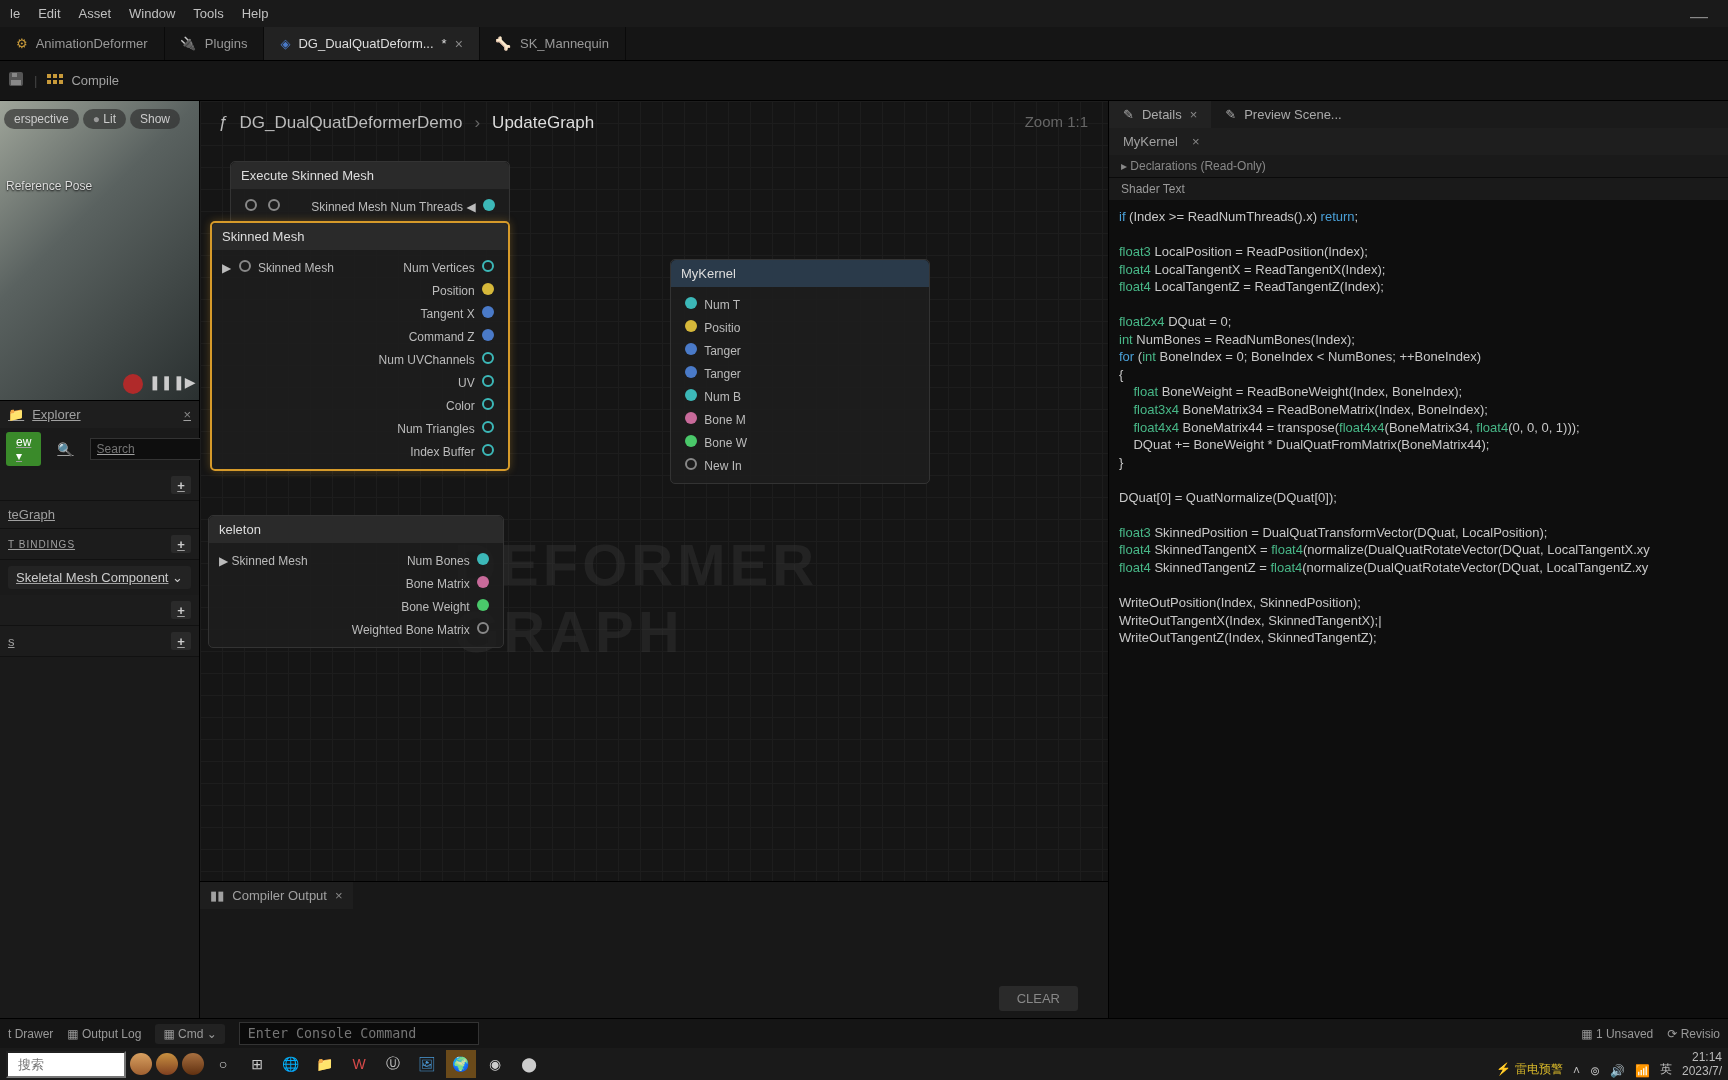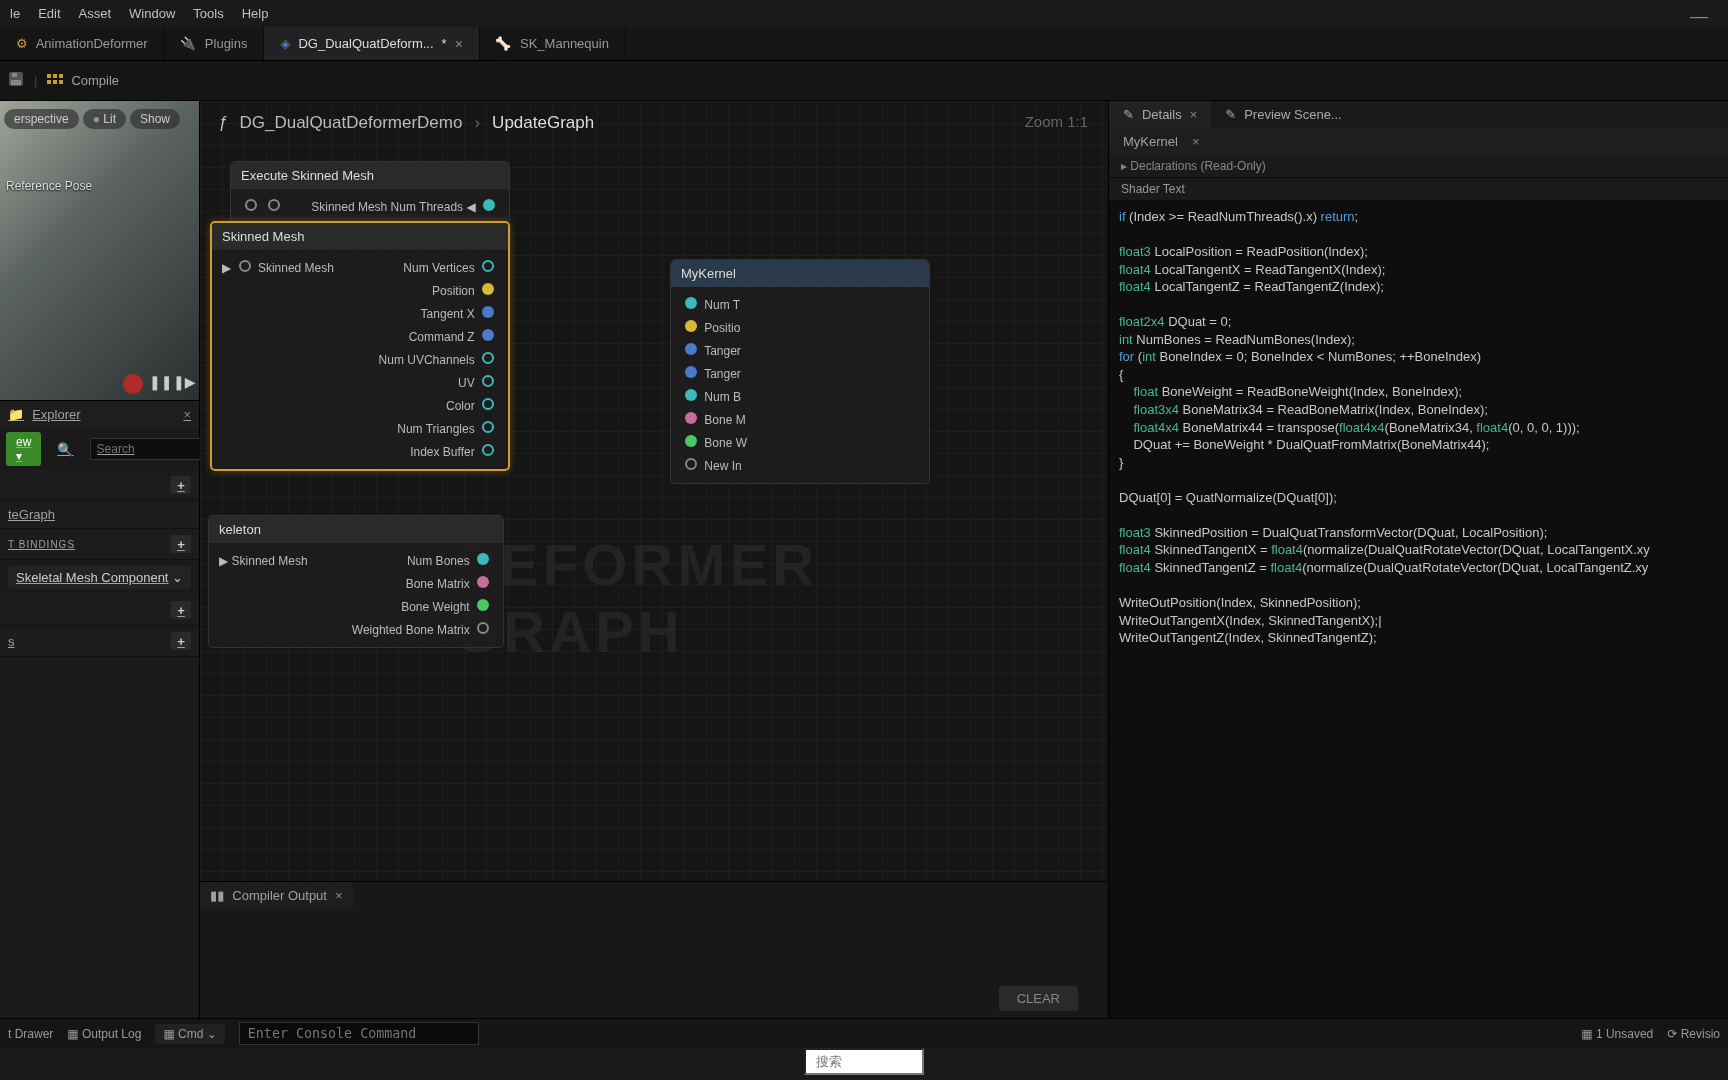--- a/index.html
+++ b/index.html
@@ -65,21 +65,21 @@
 .sub-tab .x{color:#888;}
 .decl{padding:4px 12px;background:#1a1a1a;color:#888;font-size:12px;}
 .shader-hdr{padding:4px 12px;background:#1a1a1a;color:#999;font-size:12px;border-top:1px solid #0a0a0a;}
 .code{flex:1;background:#0e0e0e;padding:8px 10px;font-family:Consolas,monospace;font-size:13px;color:#c8c8c8;overflow:auto;white-space:pre;line-height:1.35;}
 .kw{color:#4aa0d8;}
 .ty{color:#48b888;}
 .statusbar{position:absolute;bottom:32px;left:0;right:0;height:30px;background:#151515;display:flex;align-items:center;gap:14px;padding:0 8px;color:#999;font-size:12px;border-top:1px solid #000;}
 .statusbar .spacer{flex:1;}
 .cmdsel{background:#222;padding:3px 8px;border-radius:3px;}
 .cmdinput{background:#0a0a0a;border:1px solid #333;padding:3px 8px;color:#888;width:240px;font-family:Consolas,monospace;}
-.taskbar{position:absolute;bottom:0;left:0;right:0;height:32px;background:#1a1a1a;display:flex;align-items:center;gap:4px;padding:0 6px;flex-direction:column;}
+.taskbar{position:absolute;bottom:0;left:0;right:0;height:32px;background:#1a1a1a;display:flex;align-items:center;gap:4px;padding:0 6px;}
 .tb-search{background:#fff;color:#666;padding:4px 10px;width:120px;font-size:13px;}
 .tb-ic{width:30px;height:28px;display:flex;align-items:center;justify-content:center;color:#ccc;font-size:14px;}
 .tb-ic.active{background:#6a4a1a;}
 .tb-right{margin-left:auto;display:flex;align-items:flex-end;gap:10px;color:#bbb;font-size:12px;}
 .minimize{position:absolute;top:6px;right:20px;color:#888;font-size:18px;}
 </style>
 </head>
 <body>
 
 <span class="minimize">—</span>

